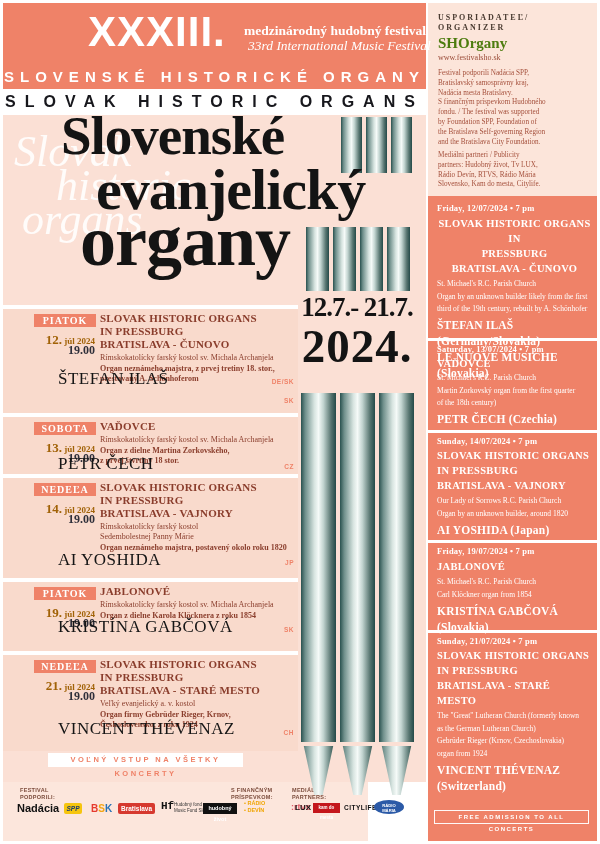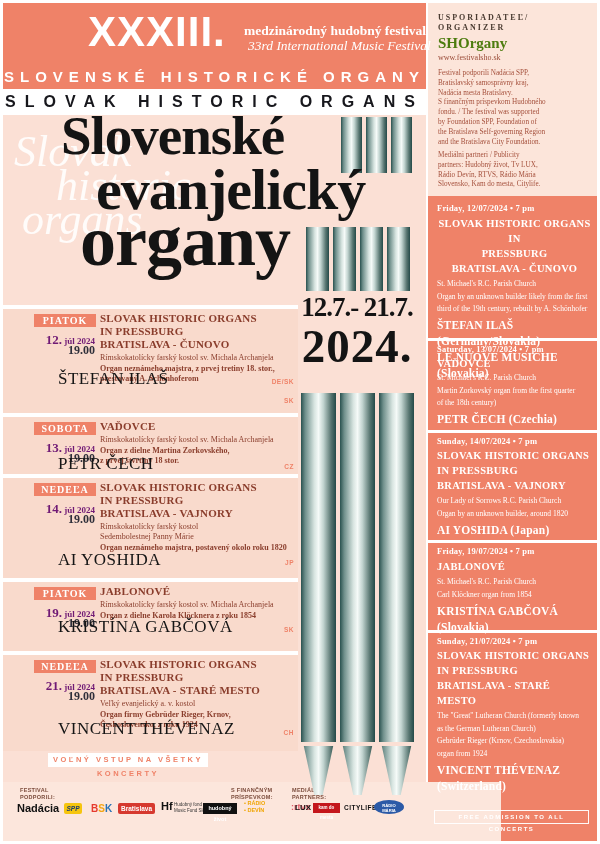--- a/index.html
+++ b/index.html
@@ -3,21 +3,21 @@
 <meta charset="utf-8">
 <style>
   html,body{margin:0;padding:0;background:#ffffff;}
   .poster{position:relative;width:600px;height:844px;background:#ffffff;overflow:hidden;
           font-family:"Liberation Serif",serif;}
   
   .hdr{position:absolute;left:3px;top:3px;width:423px;height:86px;background:#EF8268;z-index:1;}
   .main-pink{position:absolute;left:3px;top:115px;width:423px;height:667px;background:#FBE0D5;z-index:0;}
   .org-panel{position:absolute;left:428px;top:3px;width:169px;height:193px;background:#FCE5DA;z-index:1;}
   .list-panel{position:absolute;left:428px;top:196px;width:169px;height:645px;background:#EF8268;z-index:1;}
-  .footer{position:absolute;left:3px;top:782px;width:498px;height:59px;background:#FCE6DC;z-index:1;}
+  .footer{position:absolute;left:3px;top:782px;width:365px;height:59px;background:#FCE6DC;z-index:1;}
   
   .ed{position:absolute;left:88px;top:8px;font-family:"Liberation Sans",sans-serif;font-weight:bold;
       font-size:42px;color:#fff;letter-spacing:1px;z-index:2;}
   .sub1{position:absolute;left:244px;top:23px;font-size:13.5px;font-weight:bold;color:#fff;z-index:2;}
   .sub2{position:absolute;left:248px;top:38px;font-size:13.5px;font-style:italic;color:#fff;z-index:2;}
   .hsk{position:absolute;left:3px;top:68px;width:423px;text-align:center;color:#fff;z-index:2;
        font-family:"Liberation Sans",sans-serif;font-weight:bold;font-size:15px;letter-spacing:6px;}
   .hen{position:absolute;left:3px;top:93px;width:423px;text-align:center;color:#17171c;z-index:2;
        font-family:"Liberation Sans",sans-serif;font-weight:bold;font-size:16px;letter-spacing:9px;}
   
@@ -37,33 +37,33 @@
         clip-path:polygon(8% 0,92% 0,62% 100%,38% 100%);}
   
   .dates{position:absolute;left:291px;top:292px;width:132px;text-align:center;z-index:2;color:#141414;}
   .drange{font-weight:bold;font-size:27px;letter-spacing:-1px;}
   .dyear{font-weight:bold;font-size:47px;letter-spacing:1px;margin-top:-4px;}
   
   .lsep{position:absolute;left:3px;width:295px;height:4px;background:#fff;z-index:2;}
   .lrow{position:absolute;left:3px;width:295px;background:#F9DACC;z-index:1;}
   .day-box{position:absolute;left:31px;top:5px;width:62px;height:13px;background:#EF8268;color:#fff;
            font-weight:bold;font-size:10px;line-height:13px;text-align:center;letter-spacing:1px;}
-  .ldate{position:absolute;left:0;top:21px;width:92px;text-align:right;color:#701a75;white-space:nowrap;}
+  .ldate{position:absolute;left:0;top:21px;width:92px;text-align:right;color:#a16207;white-space:nowrap;}
   .date-num{font-size:13px;font-weight:bold;} .date-rest{font-size:9px;font-weight:bold;}
   .ltime{position:absolute;left:0;top:34px;width:92px;text-align:right;color:#2f2f3a;
          font-size:12px;font-weight:bold;}
   .lcontent{position:absolute;left:97px;top:3px;width:196px;color:#8A3D2C;}
   .ltitle{font-weight:bold;font-size:11px;line-height:13px;white-space:pre-line;letter-spacing:0.2px;}
   .lchurch{font-size:8px;line-height:10px;white-space:pre-line;margin-top:2px;}
   .lorgan{font-size:8px;line-height:10px;font-weight:bold;white-space:pre-line;margin-top:1px;}
   .lartist{position:absolute;left:55px;font-size:17px;color:#151515;letter-spacing:0.5px;white-space:nowrap;}
   .lcode{position:absolute;right:4px;font-family:"Liberation Sans",sans-serif;font-weight:bold;
          font-size:6.5px;color:#EF8268;letter-spacing:0.5px;}
   
-  .volny{position:absolute;left:48px;top:753px;width:160px;height:14px;background:#fff;z-index:2;
+  .volny{position:absolute;left:48px;top:753px;width:195px;height:14px;background:#fff;z-index:2;
          color:#EF8268;font-family:"Liberation Sans",sans-serif;font-weight:bold;font-size:7.5px;
          letter-spacing:2.5px;text-align:center;line-height:14px;}
   
   .org-panel div{position:absolute;left:10px;}
   .olab{font-weight:bold;font-size:8px;letter-spacing:2px;color:#4a3b31;}
   .ol1{top:10px;} .ol2{top:20px;}
   .oname{top:32px;font-weight:bold;font-size:15px;color:#4d7c0f;}
   .oweb{top:50px;font-size:8px;color:#9a4b38;}
   .opara{font-size:7.2px;line-height:9.8px;color:#a5503c;white-space:pre-line;width:150px;}
   .op1{top:66px;} .op2{top:148px;}
@@ -83,21 +83,21 @@
   .fl1{left:17px;} .fl2{left:228px;} .fl3{left:289px;}
   .chip{position:absolute;top:20px;}
   .nadacia{left:14px;font-family:"Liberation Sans",sans-serif;font-weight:bold;font-size:11px;color:#111;}
   .spp{left:61px;top:21px;width:18px;height:11px;background:#f6c50e;border-radius:2px;color:#1a3c6e;
        font-family:"Liberation Sans",sans-serif;font-weight:bold;font-style:italic;font-size:6.5px;
        text-align:center;line-height:11px;}
   .bsk{left:88px;top:21px;font-family:"Liberation Sans",sans-serif;font-weight:bold;font-size:10px;}
   .bsk .b{color:#e63a2e;} .bsk .s{color:#f2a516;} .bsk .k{color:#2a72b5;}
   .brat{left:115px;top:21px;width:37px;height:11px;background:#d6392f;border-radius:2px;color:#fff;
         font-family:"Liberation Sans",sans-serif;font-weight:bold;font-size:6.5px;text-align:center;line-height:11px;}
-  .hf{left:158px;top:18px;font-family:Liberation Sans, sans-serif;font-weight:bold;font-size:11px;color:#111;}
+  .hf{left:158px;top:18px;font-family:Liberation Mono, monospace;font-weight:bold;font-size:11px;color:#111;}
   .hftext{left:171px;top:20px;font-family:"Liberation Sans",sans-serif;font-size:4.5px;line-height:5.5px;
           color:#333;white-space:pre-line;}
   .hz{left:200px;top:21px;width:34px;height:11px;background:#111;color:#fff;
       font-family:"Liberation Sans",sans-serif;font-weight:bold;font-size:5.5px;text-align:center;line-height:11px;}
   .rdev{left:241px;top:18px;font-family:"Liberation Sans",sans-serif;font-weight:bold;font-size:5.5px;
         line-height:7px;color:#f0a500;white-space:pre-line;}
   .rtvs{left:267px;top:20px;font-family:"Liberation Sans",sans-serif;font-weight:bold;font-size:9px;color:#e05c68;margin-left:21px;}
   .lux{left:292px;top:21px;font-family:"Liberation Sans",sans-serif;font-weight:bold;font-size:8px;color:#111;}
   .kam{left:310px;top:21px;width:27px;height:10px;background:#c4161c;color:#fff;
        font-family:"Liberation Sans",sans-serif;font-weight:bold;font-size:4.5px;text-align:center;line-height:10px;}

